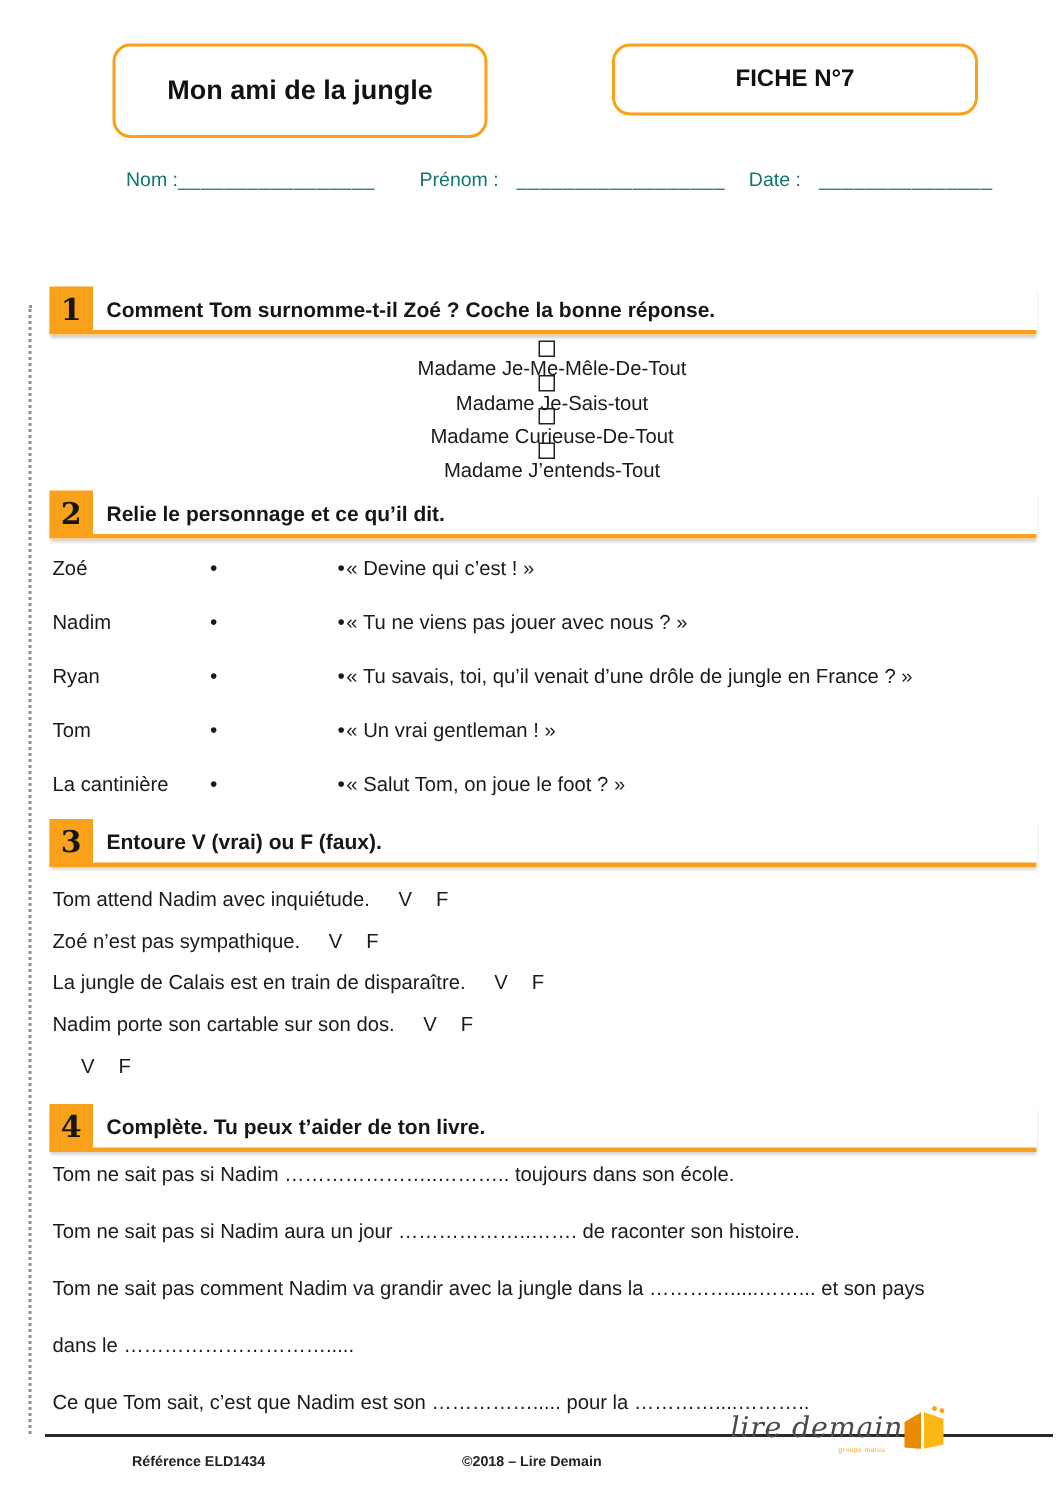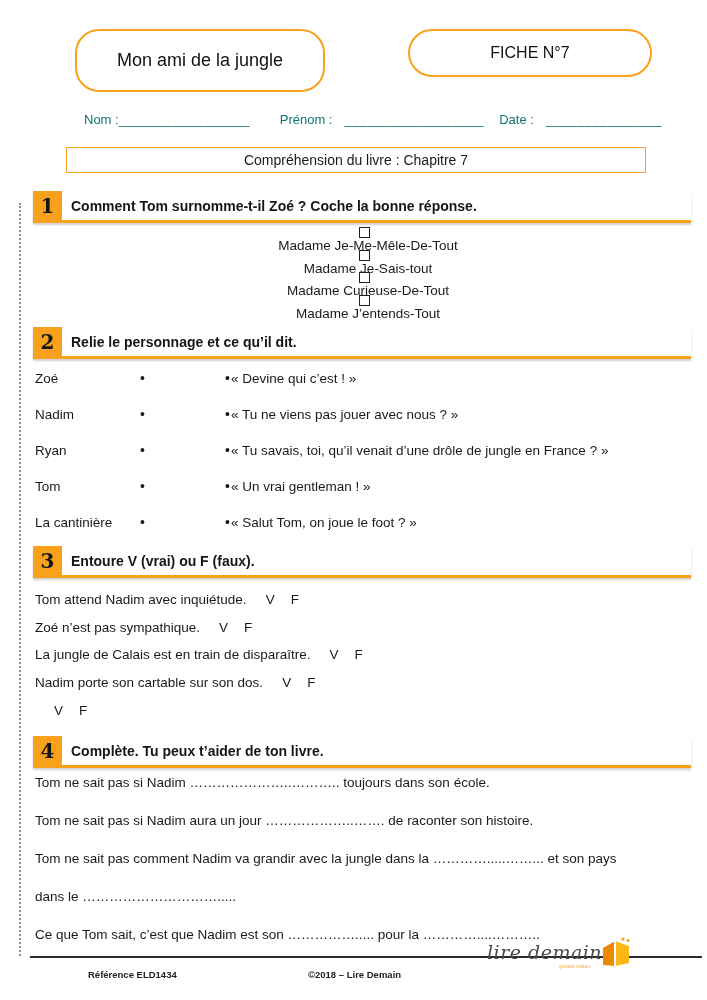--- a/index.html
+++ b/index.html
@@ -9,23 +9,23 @@
     width: 707px; height: 1000px;
     background: #ffffff;
     font-family: "Liberation Sans", sans-serif;
     color: #1a1a1a;
     overflow: hidden;
   }
   
   .hbox {
     position: absolute;
     border: 2.5px solid #F9A11B;
-    border-radius: 24px;
+    border-radius: 12px;
     display: flex; align-items: center; justify-content: center;
-    font-weight: normal; color: #111;
+    font-weight: bold; color: #111;
   }
   .hbox.title { left: 75px; top: 29px; width: 250px; height: 63px; font-size: 18px; }
   .hbox.fiche { left: 408px; top: 29px; width: 244px; height: 48px; font-size: 16px; }
   
   .name-row {
     position: absolute; left: 84px; top: 112px; width: 580px;
     font-size: 13px; white-space: nowrap; color: #0f766e;
   }
   .name-row .lbl { font-weight: 500; }
   .name-row .blank { letter-spacing: 0.5px; }
@@ -110,23 +110,20 @@
   <div class="hbox fiche">
     <span>FICHE N°7</span>
   </div>
 
   <div class="name-row">
     <span class="lbl">Nom :</span><span class="blank">_________________</span><span class="gap"></span>
     <span class="lbl">Prénom :</span><span class="gap2"></span><span class="blank">__________________</span><span class="gap2"></span>
     <span class="lbl">Date :</span><span class="gap2"></span><span class="blank">_______________</span>
   </div>
 
-  <div class="subtitle-box">
-    <span>Compréhension du livre : Chapitre 7</span>
-  </div>
 
   <div class="cut-line"></div>
 
   <div class="sec-header h-q1">
     <div class="sec-badge">1</div>
     <div class="sec-title">Comment Tom surnomme-t-il Zoé ? Coche la bonne réponse.</div>
   </div>
   <div class="q1-options">
     <div class="opt">
       <span class="cbx"></span>

